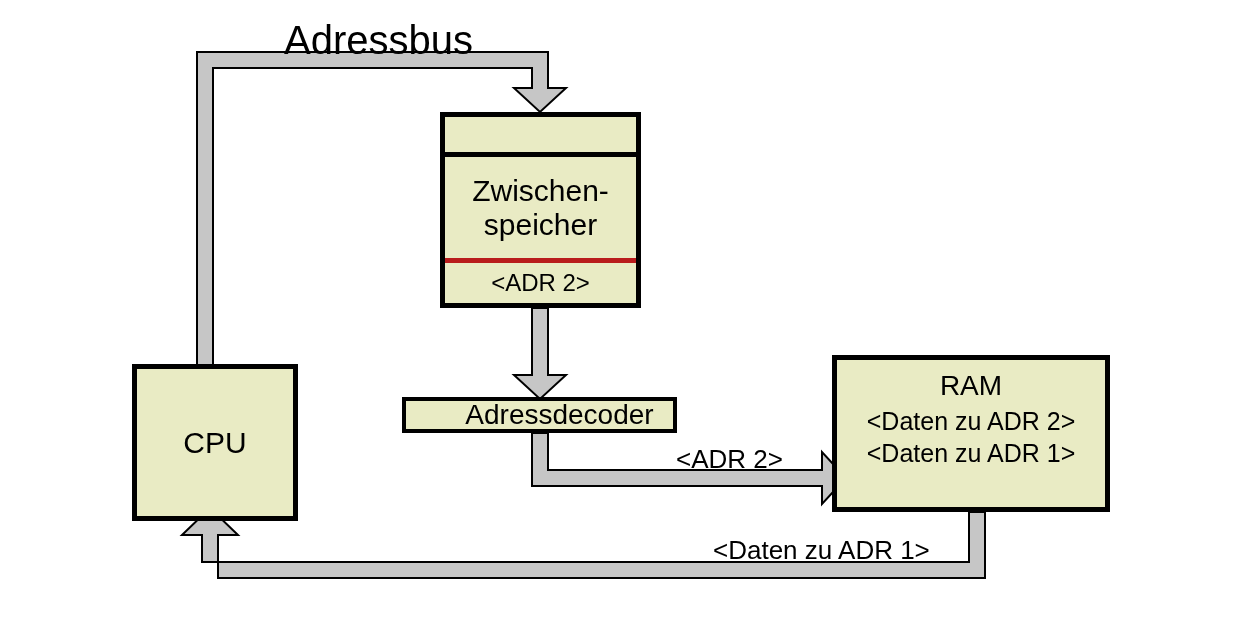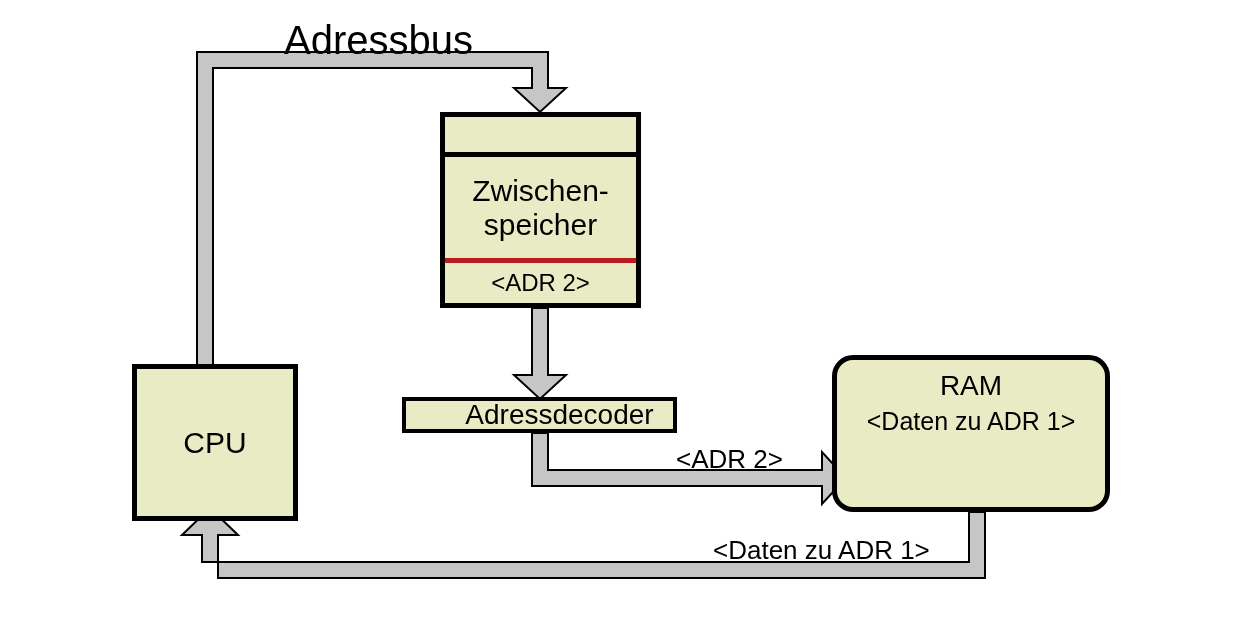--- a/index.html
+++ b/index.html
@@ -70,21 +70,20 @@
     border-width: 4px;
     display: flex; align-items: center; justify-content: center; padding-left: 40px;
   }
   #decoder-box .box-label { font-size: 28px; }
 
   #ram-box {
     left: 832px; top: 355px; width: 278px; height: 157px;
     display: flex; flex-direction: column;
     align-items: center; justify-content: flex-start;
     padding-top: 10px;
-    border-radius: 21px;
   }
   #ram-title { font-size: 28px; margin-bottom: 4px; }
   #ram-box .ram-line { font-size: 25px; line-height: 1.28; }
 
   
   .freetext {
     position: absolute;
     color: #000000;
     white-space: nowrap;
     z-index: 6;
@@ -164,20 +163,21 @@
       <div class="box-label">&lt;ADR 2&gt;</div>
     </div>
   </div>
 
   <div class="box" id="decoder-box">
     <div class="box-label">Adressdecoder</div>
   </div>
 
   <div class="box" id="ram-box">
     <div id="ram-title" class="box-label">RAM</div>
+    <div class="ram-line box-label">&lt;Daten zu ADR 2&gt;</div>
     <div class="ram-line box-label">&lt;Daten zu ADR 1&gt;</div>
   </div>
 
   <div class="freetext" id="adressbus-label">Adressbus</div>
 
   <div class="freetext" id="adr2-arrow-label">&lt;ADR 2&gt;</div>
 
 
   <div class="freetext" id="daten-adr1-label">&lt;Daten zu ADR 1&gt;</div>
 

